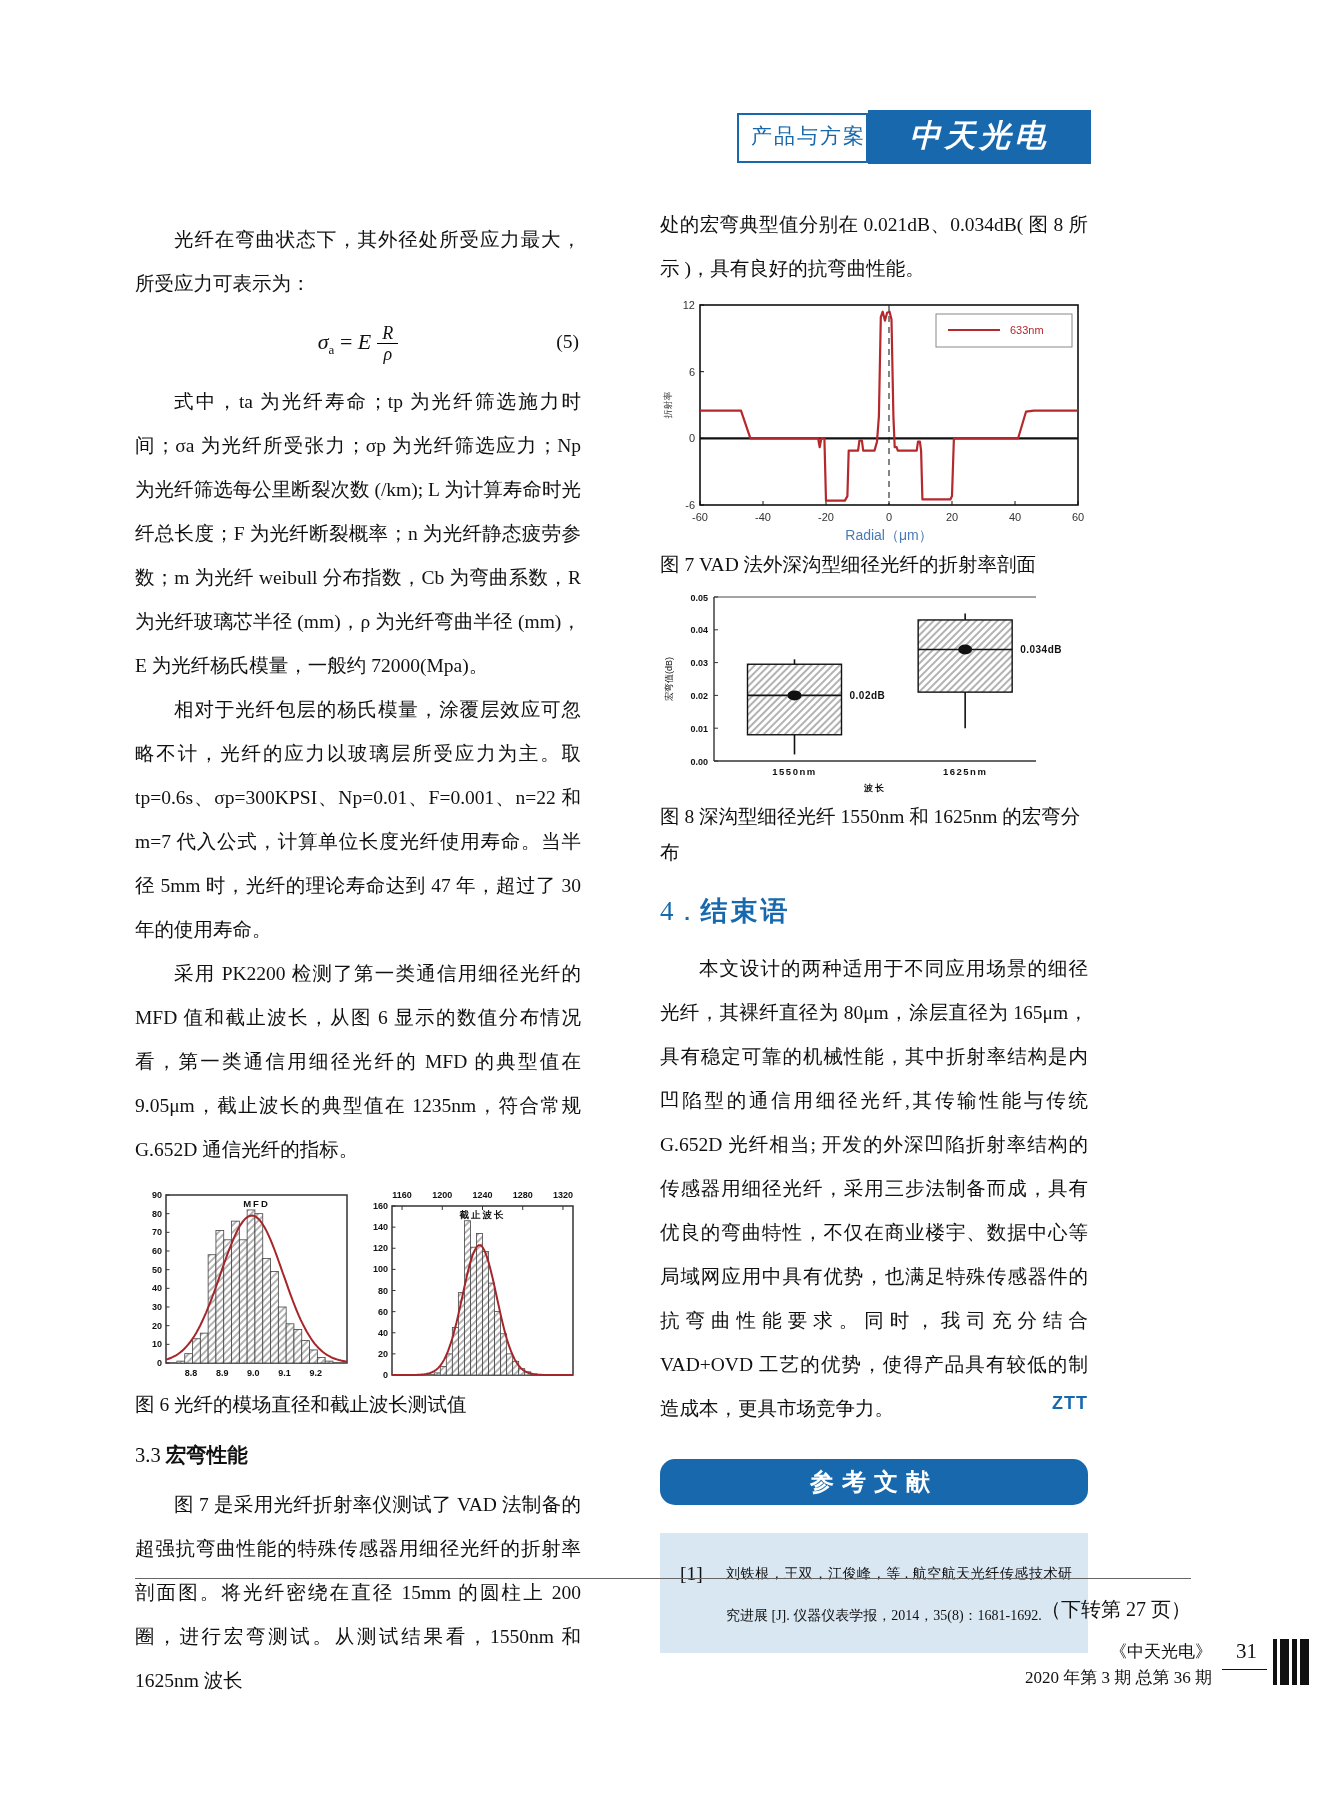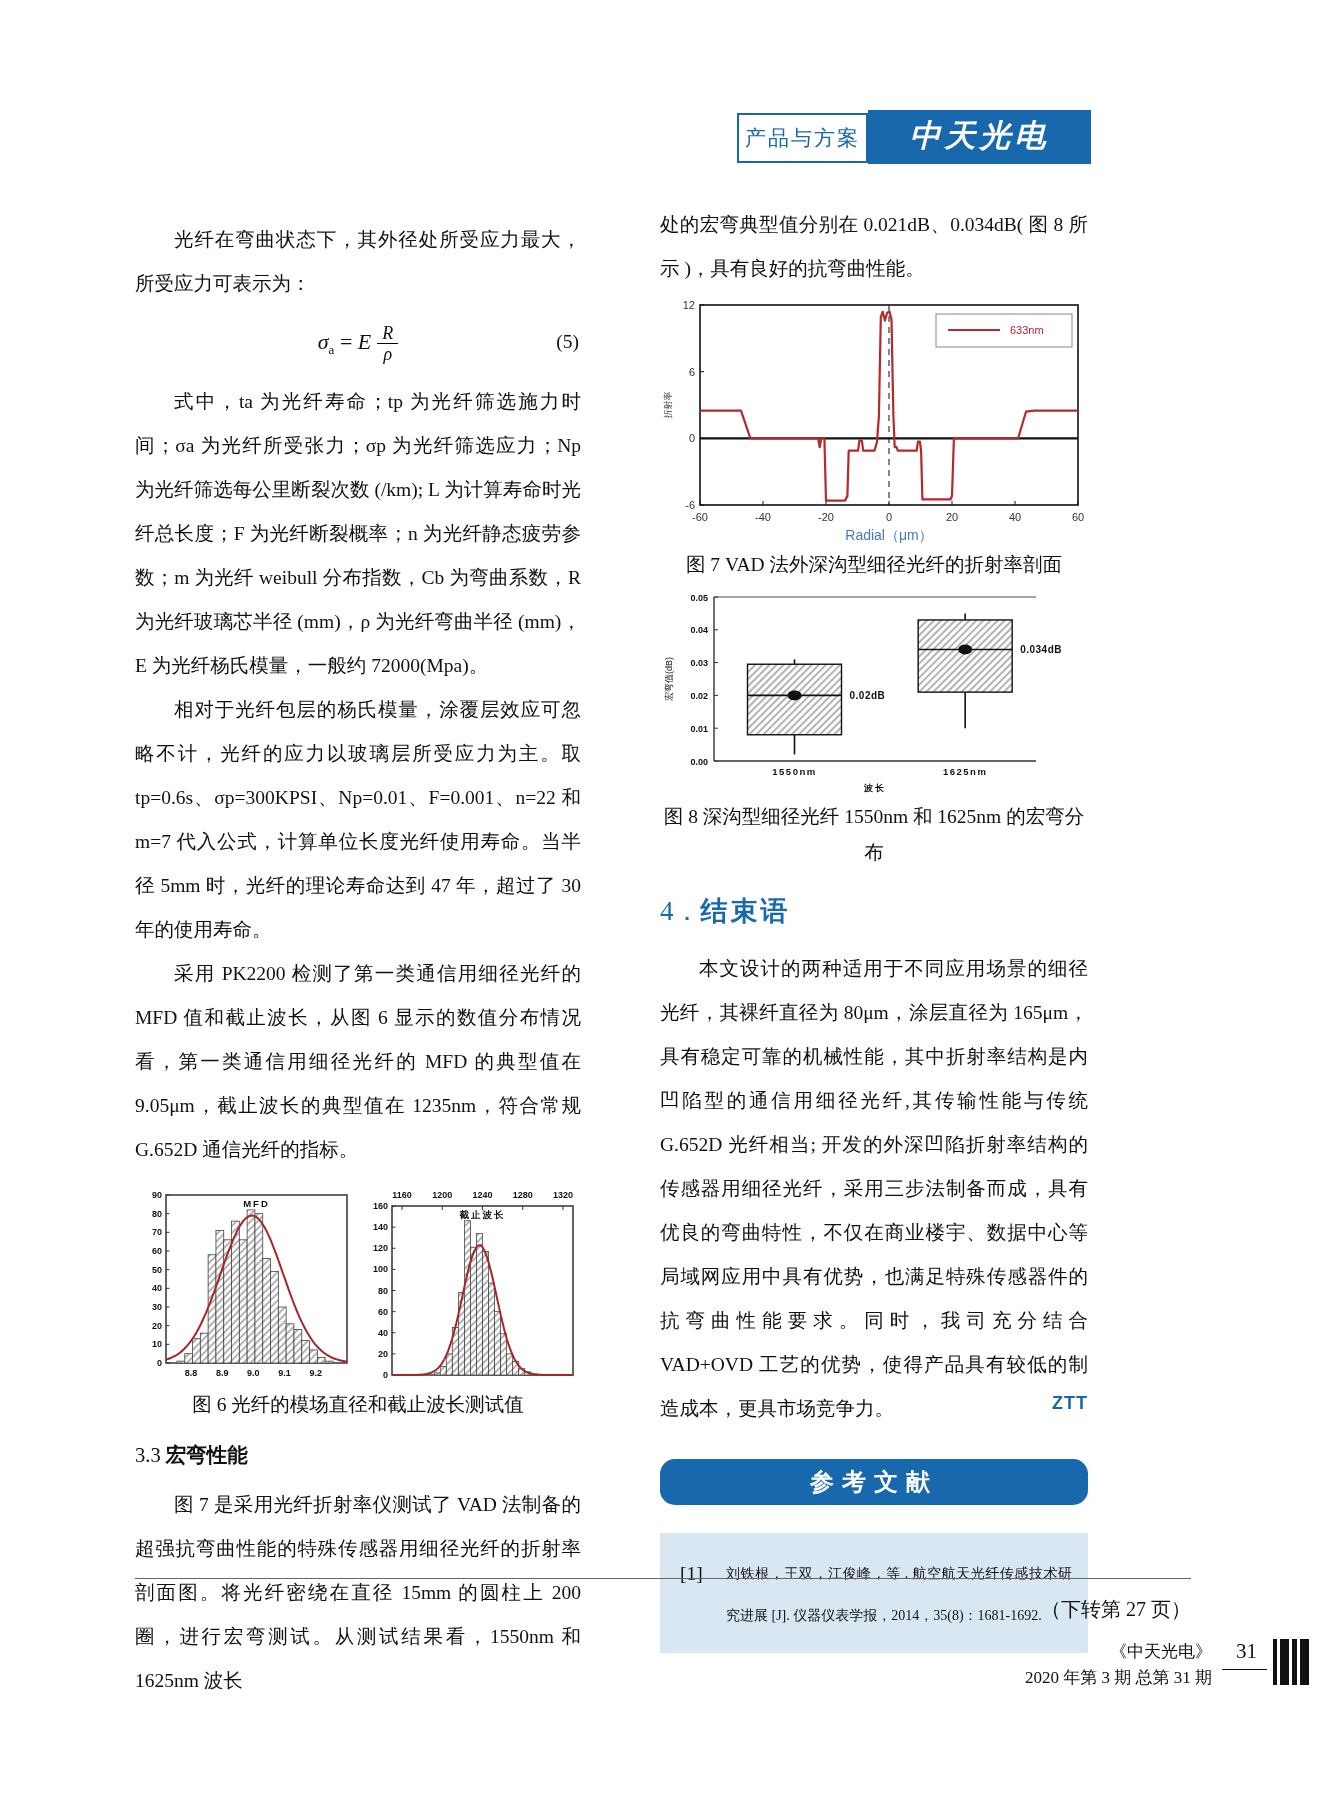--- a/index.html
+++ b/index.html
@@ -2,21 +2,21 @@
 <html><head>
 <meta charset="utf-8">
 <style>
   html,body{margin:0;padding:0;background:#ffffff;}
   .page{position:relative;width:1323px;height:1796px;background:#fff;overflow:hidden;
         font-family:"Liberation Serif","DejaVu Serif",serif;color:#111;}
 
   
   .header-tag{position:absolute;left:737px;top:113px;width:127px;height:46px;
     border:2px solid #1768ad;color:#1768ad;background:#fff;font-size:21px;
-    text-align:center;line-height:46px;font-family:Liberation Serif, serif;letter-spacing:2px;}
+    text-align:right;line-height:46px;font-family:Liberation Mono, monospace;letter-spacing:2px;}
   .header-brand{position:absolute;left:868px;top:110px;width:223px;height:54px;background:#1768ad;
     color:#fff;font-size:31px;font-weight:bold;font-style:italic;text-align:center;line-height:52px;letter-spacing:4px;}
 
   
   .col-left{position:absolute;left:135px;top:218px;width:446px;}
   .col-right{position:absolute;left:660px;top:203px;width:428px;}
   p{margin:0;font-size:19.5px;line-height:44px;text-align:justify;}
   .ind{text-indent:2em;}
 
   
@@ -26,21 +26,21 @@
   .frac{display:inline-block;vertical-align:middle;text-align:center;line-height:1.15;font-size:18px;margin-left:6px;}
   .frac .top{display:block;border-bottom:1.5px solid #000;padding:0 5px;}
   .frac .bot{display:block;}
   .f-num{position:absolute;right:2px;top:0;font-size:19.5px;font-style:normal;}
 
   .sec3{font-size:20.5px;margin:12px 0 8px 0;line-height:40px;}
   .sec3 .t{font-weight:bold;}
   .sec4{color:#1768ad;font-size:27px;margin:16px 0 12px 0;line-height:48px;}
   .sec4 .t{font-weight:bold;letter-spacing:3px;}
 
-  .caption{text-align:center;font-size:19.5px;line-height:36px;margin:2px 0 6px 0;}
+  .caption{font-size:19.5px;line-height:36px;margin:2px 0 6px 0;}
 
   .fig6-row{display:flex;gap:8px;margin-top:8px;}
 
   
   .conclusion{position:relative;}
   .ztt-logo{position:absolute;right:0;bottom:6px;color:#1768ad;font-weight:bold;
     font-family:"Liberation Sans","DejaVu Sans",sans-serif;font-size:18px;letter-spacing:1px;}
 
   .ref-banner{margin-top:28px;background:#1768ad;color:#fff;text-align:center;
     font-size:24px;font-weight:bold;height:46px;line-height:46px;letter-spacing:8px;border-radius:15px;}
@@ -297,21 +297,21 @@
       <span class="ref-index">[1]</span>
       <div class="ref-text">刘铁根，王双，江俊峰，等 . 航空航天光纤传感技术研究进展 [J]. 仪器仪表学报，2014，35(8)：1681-1692.</div>
     </div>
   </div>
 
   <div class="footer-rule"></div>
   <div class="continue-note">（下转第 27 页）</div>
   <div class="footer-right">
     <div class="journal-block">
       <div>《中天光电》</div>
-      <div>2020 年第 3 期 总第 31 期</div>
+      <div>2020 年第 3 期 总第 36 期</div>
     </div>
     <span class="page-number">31</span>
     <div class="footer-bars">
       <div style="width:4px"></div>
         <div style="width:9px"></div>
         <div style="width:5px"></div>
         <div style="width:9px"></div>
     </div>
   </div>
 

